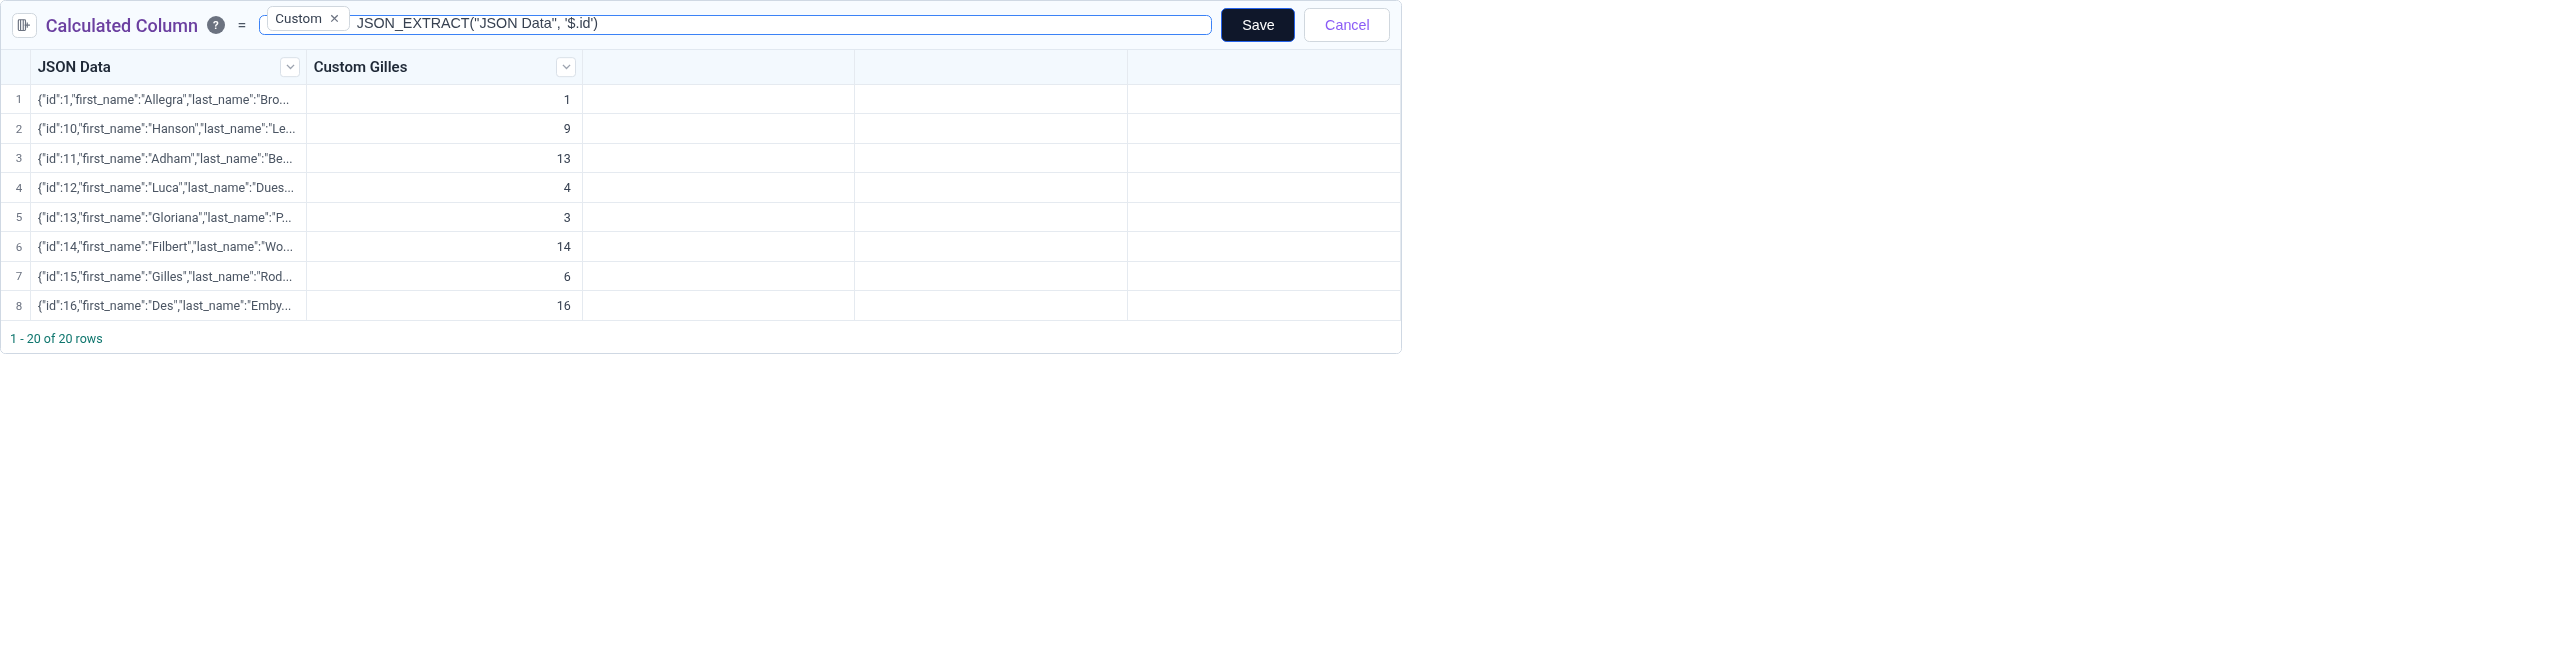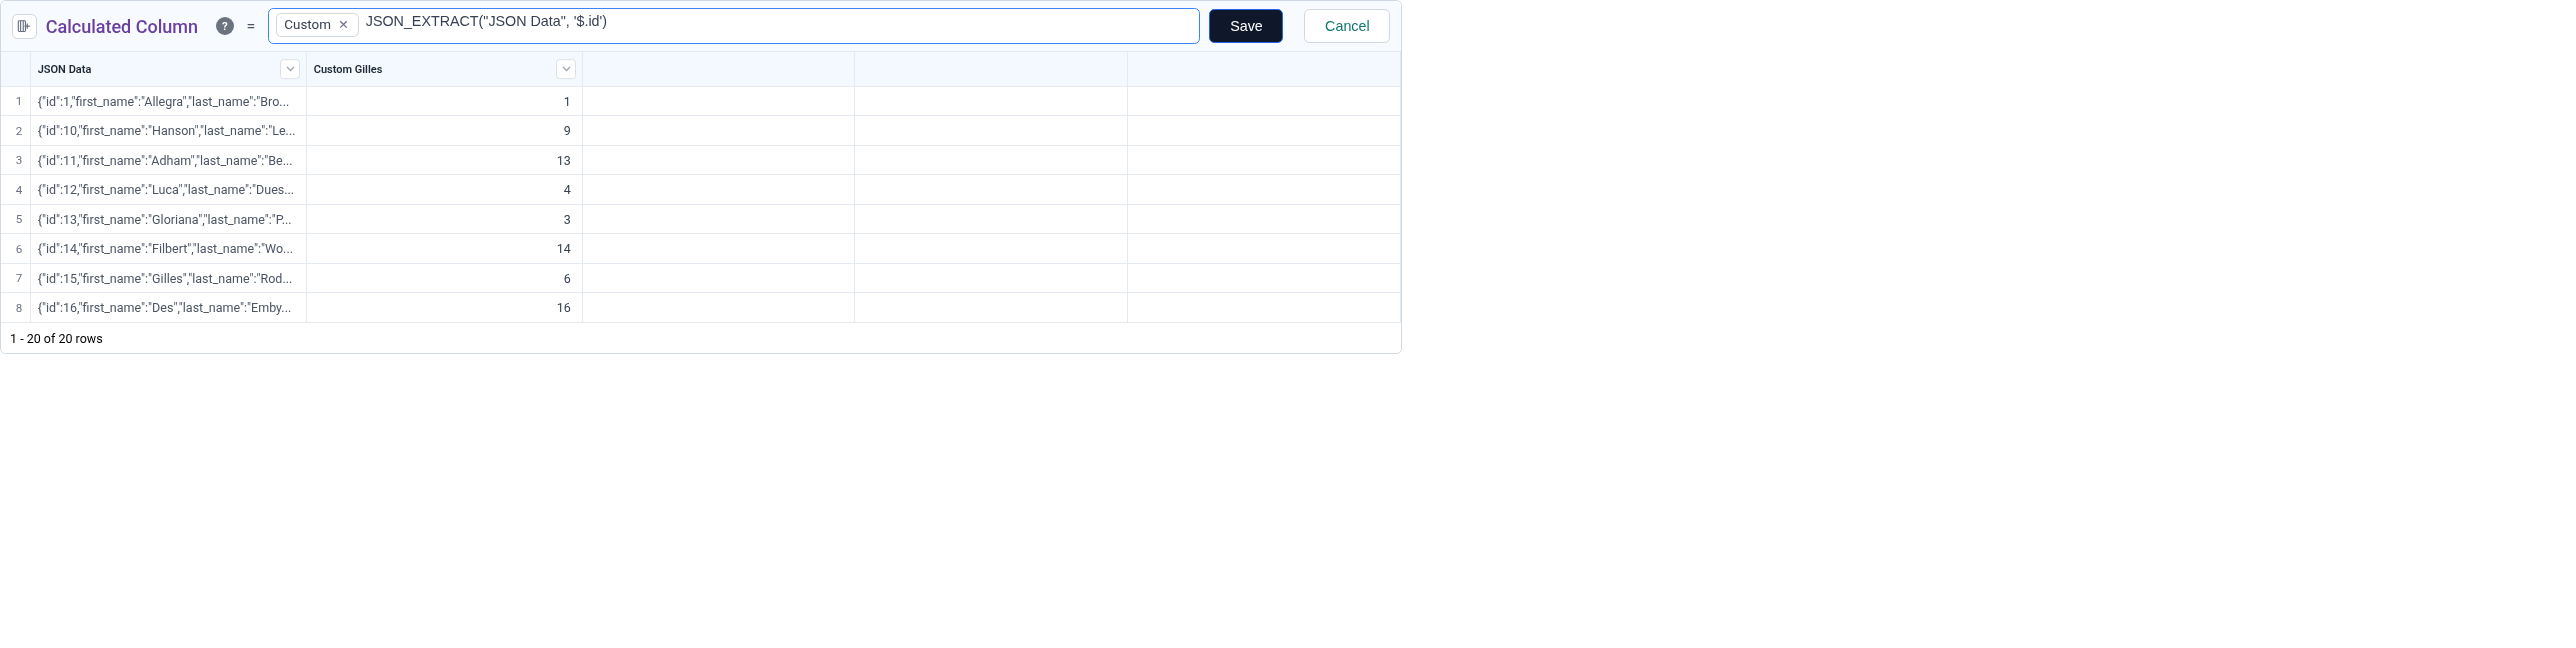--- a/index.html
+++ b/index.html
@@ -38,21 +38,21 @@
     color: #6b7280;
     cursor: pointer;
     flex-shrink: 0;
   }
   .title {
     color: #6b3fa0;
     font-size: 18px;
     font-weight: 500;
     display: flex;
     align-items: center;
-    gap: 18px;
+    gap: 9px;
     flex-shrink: 0;
     text-align: center;
   }
   .help-badge {
     width: 18px;
     height: 18px;
     border-radius: 50%;
     background: #6b7280;
     color: #fff;
     font-size: 11.6px;
@@ -64,27 +64,27 @@
   }
   .equals {
     font-size: 16px;
     color: #4b5563;
     padding: 0 3.6px;
     flex-shrink: 0;
   }
   .formula-box {
     flex: 1;
     display: flex;
-    align-items: flex-start;
+    align-items: flex-end;
     border: 0.9px solid #3b82f6;
     border-radius: 5.4px;
     background: #fff;
     padding: 3.6px 7.2px;
     gap: 7.2px;
-    height: 36px;
+    height: 20px;
   }
   .chip {
     display: flex;
     align-items: center;
     gap: 5.4px;
     border: 0.9px solid #d0d7de;
     border-radius: 5.4px;
     padding: 3.6px 7.2px;
     background: #fff;
     font-size: 13.4px;
@@ -112,23 +112,22 @@
     cursor: pointer;
     flex-shrink: 0;
   }
   .btn-primary {
     background: #0f172a;
     color: #fff;
     border: 0.9px solid #2563eb;
   }
   .btn-secondary {
     background: #fff;
-    color: #0f766e;
+    color: #8b5cf6;
     border: 0.9px solid #d0d7de;
-    margin-left: 12px;
   }
   .table-wrap {
     flex: 1;
     overflow: hidden;
     display: flex;
     flex-direction: column;
   }
   table {
     border-collapse: collapse;
     width: 100%;
@@ -139,21 +138,21 @@
     border-bottom: 0.9px solid #e5eaf0;
     padding: 0 7.2px;
     text-align: left;
     white-space: nowrap;
     overflow: hidden;
     text-overflow: ellipsis;
   }
   thead th {
     background: #f3f9fe;
     font-weight: 600;
-    font-size: 11px;
+    font-size: 15px;
     color: #1f2937;
     height: 34px;
     position: relative;
   }
   .col-rownum { width: 29px; }
   .col-json { width: 276px; }
   .col-formula { width: 276px; }
   .col-blank { width: auto; }
   th.rownum-h { background: #f3f9fe; }
   td.rownum {
@@ -181,21 +180,21 @@
     background: #fff;
     display: flex;
     align-items: center;
     justify-content: center;
     cursor: pointer;
     color: #9ca3af;
   }
   .footer {
     padding: 7.2px 9px;
     font-size: 12.5px;
-    color: #000000;
+    color: #0f766e;
     background: #fff;
   }
 </style>
 </head>
 <body>
 
 <div class="container">
 
   <div class="header">
     <div class="icon-btn">

